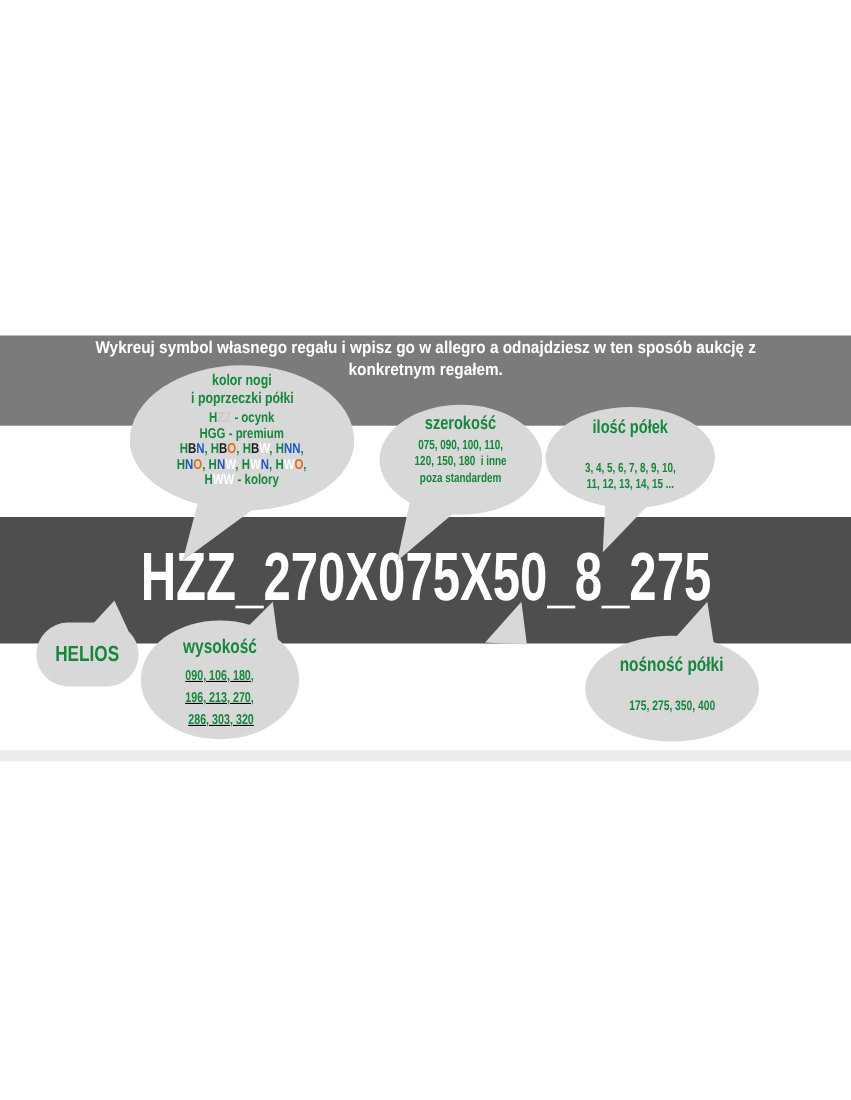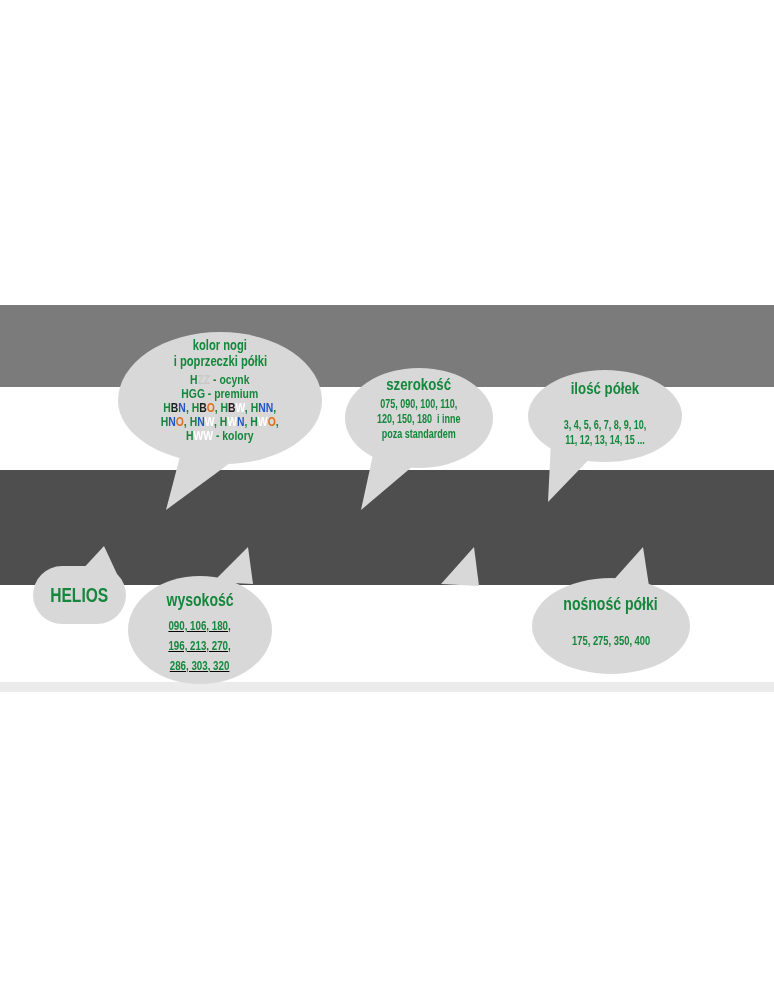--- a/index.html
+++ b/index.html
@@ -29,28 +29,28 @@
 
   .bubble-kolor     { left:118px; top:332px; width:204px; height:132px; padding-top:5px; box-sizing:border-box; border-radius:50% 50% 48% 52% / 52% 52% 48% 48%; }
   .bubble-kolor .k-title { color:var(--green,#15873c); font-size:14px; line-height:16px; transform:scaleX(0.8); transform-origin:50% 50%; white-space:pre; }
   .kolor-lines { margin-top:4px; }
   .kolor-line  { font-size:13px; line-height:14px; transform:scaleX(0.8); transform-origin:50% 50%; white-space:pre; }
 
   .bubble-szerokosc { left:345px; top:368px; width:148px; height:100px; padding-top:8px;  box-sizing:border-box; }
   .bubble-szerokosc .body { margin-top:3px;text-align:center; }
   .bubble-szerokosc .b-line { font-size:12px; line-height:15px; }
 
-  .bubble-ilosc     { left:528px; top:370px; width:154px; height:92px;  padding-top:10px; box-sizing:border-box; }
+  .bubble-ilosc     { left:496px; top:370px; width:154px; height:92px;  padding-top:10px; box-sizing:border-box; }
   .bubble-ilosc .body { margin-top:20px; }
   .bubble-ilosc .b-line { font-size:12px; line-height:15px; }
 
   .bubble-helios    { left:33px;  top:566px; width:93px;  height:58px; border-radius:30px; justify-content:center; }
   .bubble-helios .brand { color:var(--green,#15873c); font-size:20px; line-height:20px; transform:scaleX(0.78); transform-origin:50% 50%; }
 
-  .bubble-wysokosc  { left:128px; top:576px; width:144px; height:108px; padding-top:14px; box-sizing:border-box; }
+  .bubble-wysokosc  { left:128px; top:564px; width:144px; height:108px; padding-top:14px; box-sizing:border-box;text-align:right; }
   .bubble-wysokosc .b-title { font-size:18px; line-height:20px; }
   .bubble-wysokosc .body { margin-top:6px;text-decoration:underline; }
   .bubble-wysokosc .b-line { font-size:13px; line-height:20px; }
 
   .bubble-glebokosc { left:377px; top:580px; width:143px; height:102px; padding-top:16px; box-sizing:border-box; }
   .bubble-glebokosc .b-title { font-size:18px; line-height:20px; }
   .bubble-glebokosc .body { margin-top:8px; }
   .bubble-glebokosc .b-line { font-size:12.5px; line-height:19px; }
 
   .bubble-nosnosc   { left:532px; top:578px; width:158px; height:96px; padding-top:16px; box-sizing:border-box; }
@@ -60,21 +60,28 @@
 </style>
 </head>
 <body>
 
 <div class="canvas">
 
   <div class="band-gray"></div>
   <div class="band-dark"></div>
   <div class="stripe"></div>
 
+  <div class="header-text">
+    <div class="hline">Wykreuj symbol własnego regału i wpisz go w allegro a odnajdziesz w ten sposób aukcję z</div>
+    <div class="hline">konkretnym regałem.</div>
+  </div>
 
+  <div class="code-wrap">
+    <div class="code-text">HZZ_270X075X50_8_275</div>
+  </div>
 
   <svg class="tails" viewBox="0 0 774 1000" xmlns="http://www.w3.org/2000/svg">
     <polygon points="183,445 245,452 166,510"></polygon>
     <polygon points="374,450 426,455 361,510"></polygon>
     <polygon points="551,441 601,447 548,502"></polygon>
     <polygon points="80,572 117,574 104,546"></polygon>
     <polygon points="213,582 253,584 248,547"></polygon>
     <polygon points="441,584 479,586 474,547"></polygon>
     <polygon points="610,584 649,586 643,547"></polygon>
   </svg>

